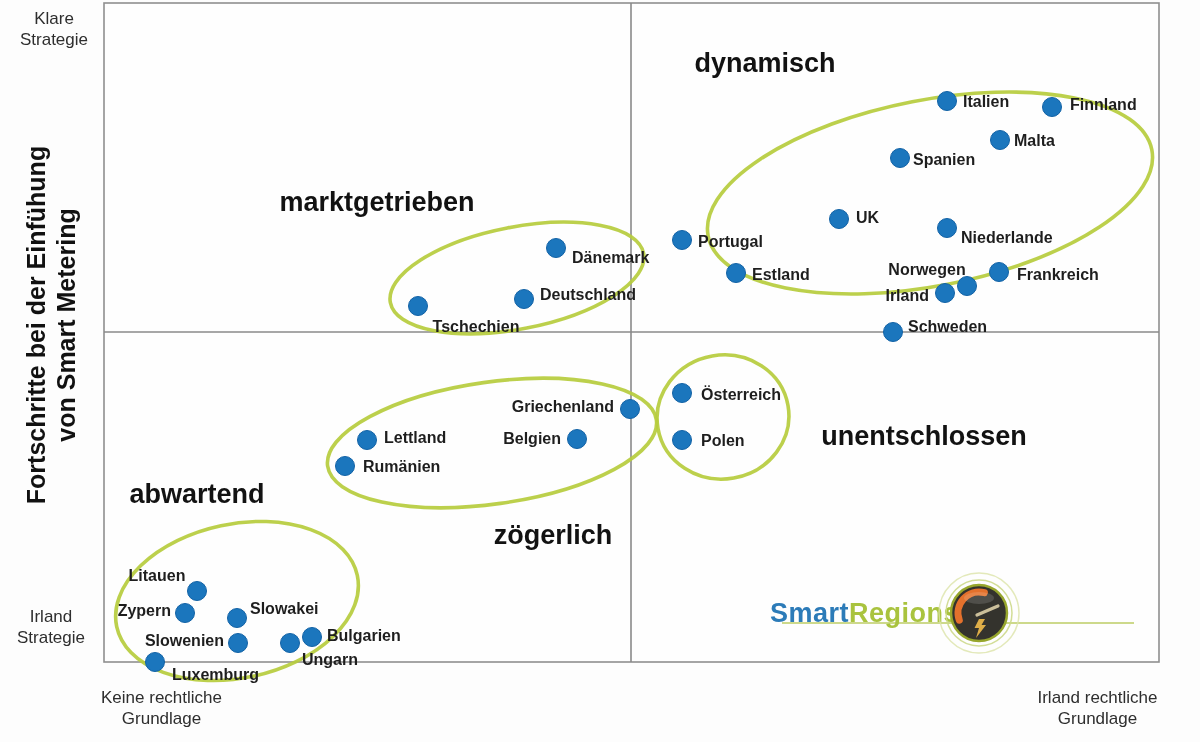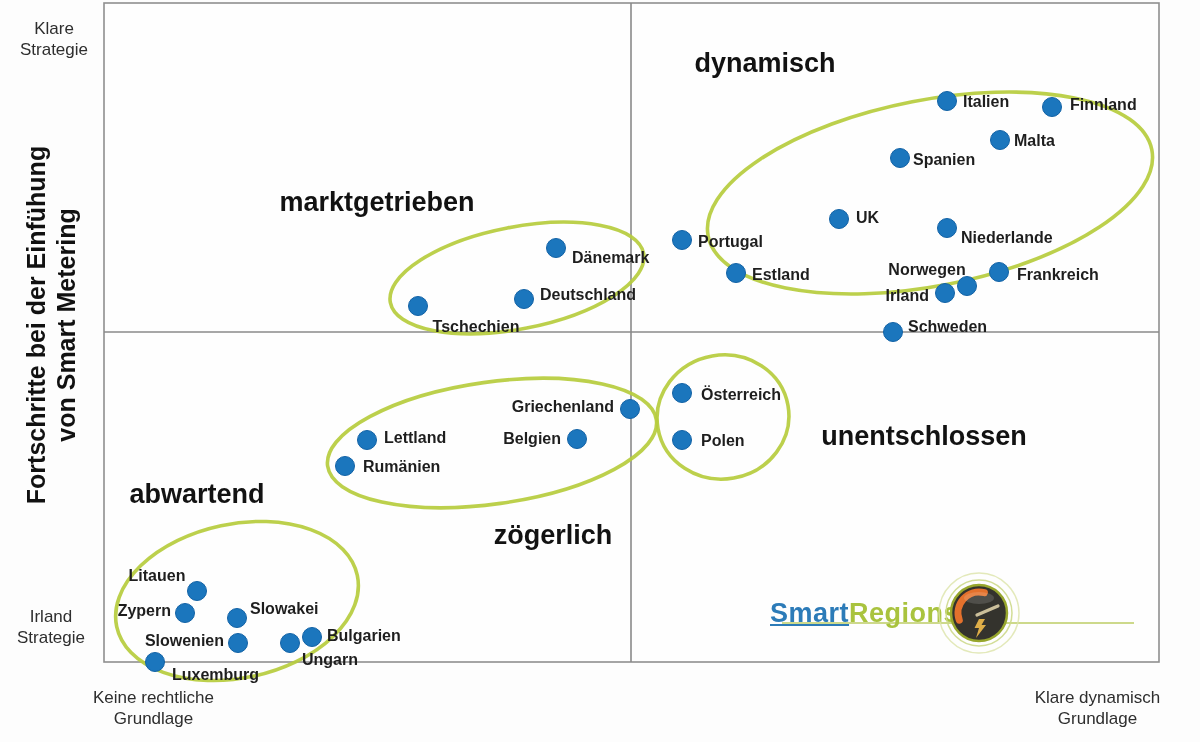--- a/index.html
+++ b/index.html
@@ -21,21 +21,21 @@
     position:absolute;left:51px;top:325px;width:480px;text-align:center;
     transform:translate(-50%,-50%) rotate(-90deg);
     font-size:25px;font-weight:bold;color:#111;line-height:30px;white-space:nowrap;
   }
   .x-main{
     position:absolute;left:383px;top:684px;width:400px;text-align:center;
     font-size:27px;font-weight:bold;color:#111;
   }
   .logo-line{position:absolute;left:782px;top:622px;width:352px;height:2px;background:#cdd98b;}
   .logo-text{position:absolute;left:770px;top:598px;font-size:27px;font-weight:bold;letter-spacing:0.5px;}
-  .logo-text .p1{color:#2c7bb8;text-decoration:underline;}
+  .logo-text .p1{color:#2c7bb8;}
   .logo-text .p2{color:#a9c33e;}
   .gauge{position:absolute;left:929px;top:563px;}
 </style>
 </head>
 <body>
 
 <div class="canvas">
 
   <svg class="plot" width="1200" height="742" viewBox="0 0 1200 742">
     <rect class="frame" x="104" y="3" width="1055" height="659"></rect>
@@ -108,34 +108,34 @@
         <text x="157" y="575" text-anchor="middle" class="country-label">Litauen</text>
         <text x="171" y="610" text-anchor="end" class="country-label">Zypern</text>
         <text x="250" y="608" text-anchor="start" class="country-label">Slowakei</text>
         <text x="224" y="640" text-anchor="end" class="country-label">Slowenien</text>
         <text x="327" y="635" text-anchor="start" class="country-label">Bulgarien</text>
         <text x="302" y="659" text-anchor="start" class="country-label">Ungarn</text>
         <text x="172" y="674" text-anchor="start" class="country-label">Luxemburg</text>
       </g>
   </svg>
 
-  <div class="axis-corner" style="left:8px;top:8px;width:92px;margin-top:10px;">
+  <div class="axis-corner" style="left:8px;top:8px;width:92px;">
     <div>Klare</div>
     <div>Strategie</div>
   </div>
   <div class="axis-corner" style="left:3px;top:606px;width:96px;">
     <div>Irland</div>
     <div>Strategie</div>
   </div>
-  <div class="axis-corner" style="left:76px;top:687px;width:155px;">
+  <div class="axis-corner" style="left:84px;top:687px;width:155px;">
     <div>Keine rechtliche</div>
     <div>Grundlage</div>
   </div>
   <div class="axis-corner" style="left:1020px;top:687px;width:155px;">
-    <div>Klare dynamisch</div>
+    <div>Irland rechtliche</div>
     <div>Grundlage</div>
   </div>
 
   <div class="y-main">
     <div>Fortschritte bei der Einfühung</div>
     <div>von Smart Metering</div>
   </div>
 
   <div class="logo-line"></div>
   <div class="logo-text">

